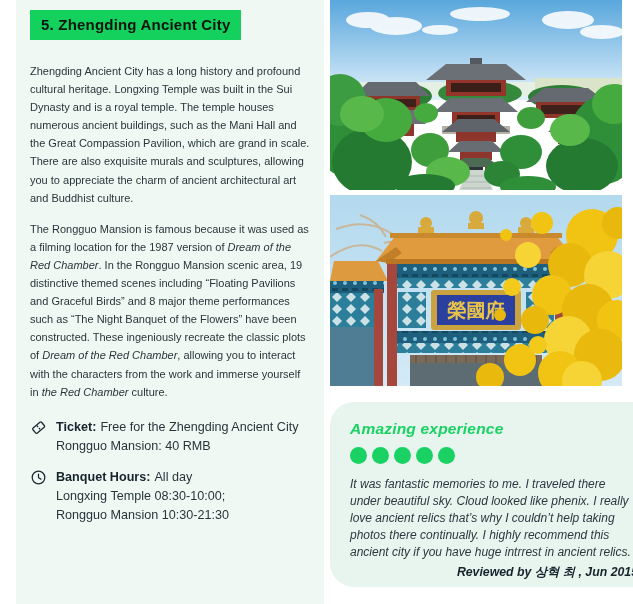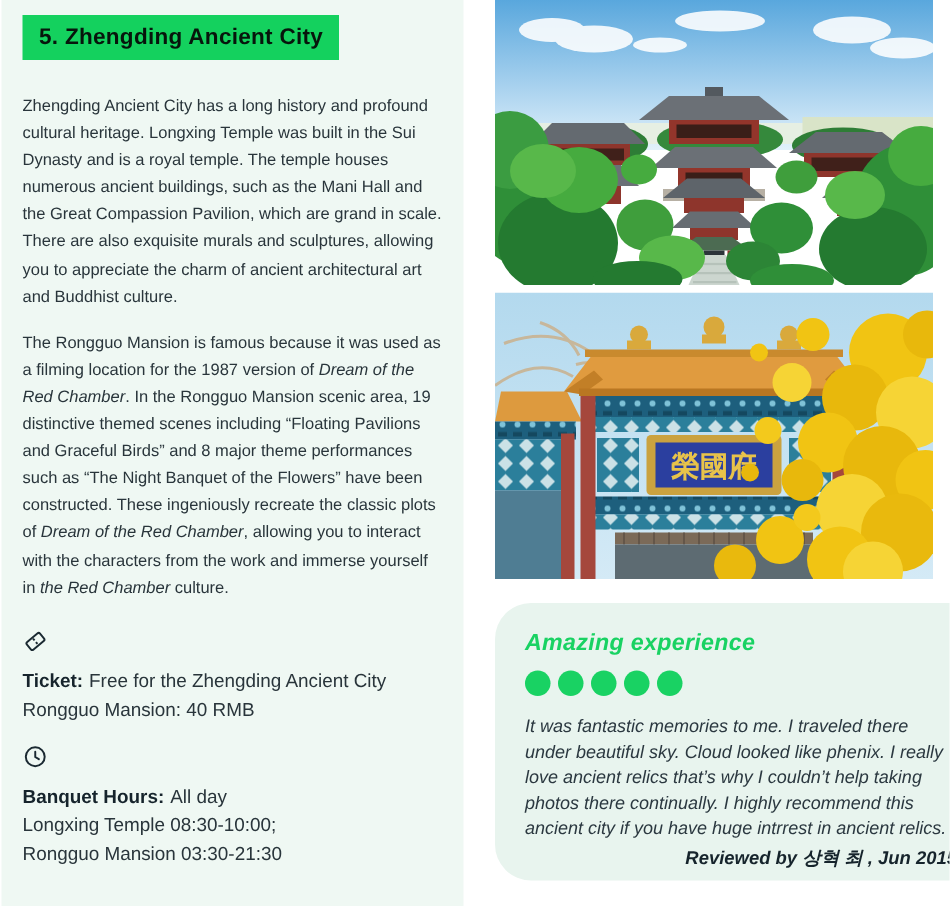--- a/index.html
+++ b/index.html
@@ -5,32 +5,32 @@
   html,body{margin:0;padding:0;}
   body{
     width:633px;height:604px;background:#ffffff;
     font-family:"Liberation Sans",sans-serif;color:#2a363c;
     overflow:hidden;
   }
   .layout{position:relative;width:633px;height:604px;}
 
   
   .left-panel{
-    position:absolute;left:1px;top:0;width:308px;height:604px;
+    position:absolute;left:16px;top:0;width:308px;height:604px;
     background:#eff8f3;box-sizing:border-box;padding:10px 14px 0 14px;
   }
   .headline{
     display:inline-block;background:#14d15e;color:#07150c;
     font-weight:700;font-size:15px;line-height:15px;
     padding:7px 11px 8px 11px;letter-spacing:.2px;margin-bottom:22px;
   }
   p.body{font-size:11px;line-height:18.1px;margin:0 0 13px 0;color:#29353b;}
   p.body em{}
   .info-list{margin-top:17px;}
-  .info-item{display:flex;gap:9px;margin-top:12px;font-size:12.6px;line-height:19px;color:#29353b;flex-direction:column;}
+  .info-item{display:flex;gap:9px;margin-top:12px;font-size:12.6px;line-height:19px;color:#29353b;}
   .info-icon{width:17px;flex:0 0 17px;padding-top:1px;}
   .info-icon svg{display:block;}
   .info-line b{font-weight:700;color:#16242c;margin-right:4px;}
 
   
   .right-col{position:absolute;left:330px;top:0;width:328px;}
   .photo{display:block;width:292px;}
   .photo-gap{height:5px;}
   .review-card{
     margin-top:16px;background:#e8f4ee;border-radius:24px;
@@ -73,21 +73,21 @@
       <div class="info-item">
         <span class="info-icon">
           <svg width="17" height="17" viewBox="0 0 17 17" fill="none" stroke="#1b2a32" stroke-width="1.3">
             <circle cx="8.5" cy="8.5" r="6.3"></circle>
             <path d="M8.5 5.1v3.6l2.4 1.4" stroke-linecap="round"></path>
           </svg>
         </span>
         <div class="info-text">
           <div class="info-line"><b>Banquet Hours:</b><span>All day</span></div>
           <div class="info-line">Longxing Temple 08:30-10:00;</div>
-          <div class="info-line">Rongguo Mansion 03:30-21:30</div>
+          <div class="info-line">Rongguo Mansion 10:30-21:30</div>
         </div>
       </div>
 
     </div>
   </div>
 
   <div class="right-col">
 
     <svg class="photo" width="292" height="190" viewBox="0 0 292 190">
       <defs>

